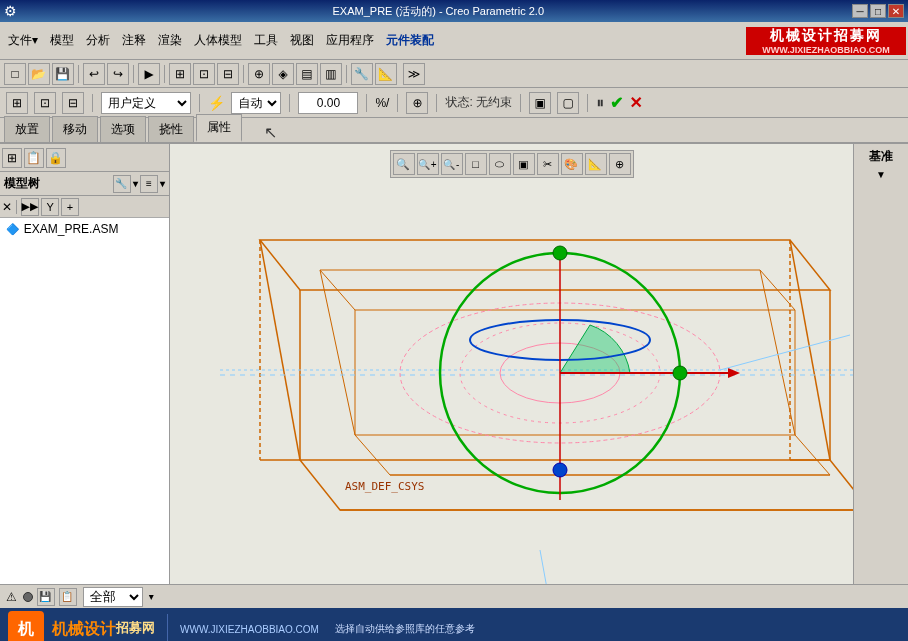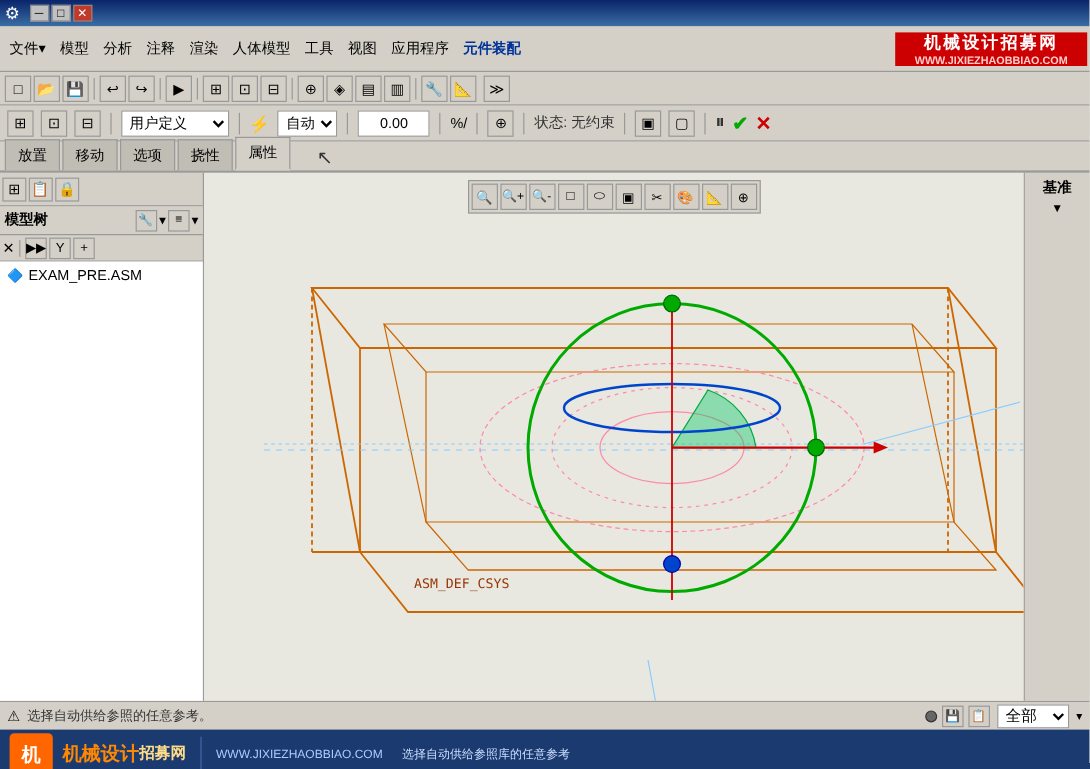--- a/index.html
+++ b/index.html
@@ -232,20 +232,21 @@
       left: 20px;
       right: 10px;
       bottom: 10px;
     }
   </style>
 </head>
 <body>
 
 <div id="titlebar">
   <span style="margin-right:8px; font-size:14px;">⚙</span>
+  <span style="flex:1; text-align:center; font-size:11px;">EXAM_PRE (活动的) - Creo Parametric 2.0</span>
   <div style="display:flex; gap:2px;">
     <div class="win-btn">─</div>
     <div class="win-btn">□</div>
     <div class="win-btn" style="background:#c0392b; color:white;">✕</div>
   </div>
 </div>
 
 <div id="menubar">
   <div class="menu-item">文件▾</div>
   <div class="menu-item">模型</div>
@@ -442,21 +443,20 @@
   </div>
 
   <div id="rightsidebar">
     <div class="right-panel-label" style="font-size:12px; font-weight:bold; margin-bottom:4px;">基准</div>
     <div class="chevron-down">▼</div>
   </div>
 </div>
 
 <div id="statusbar" style="height:24px; background:#d4d0c8; border-top:1px solid #999; display:flex; align-items:center; padding:0 6px; gap:6px;">
   <div style="font-size:12px;">⚠</div>
-  <span style="font-size:11px; color:#333; flex:1;">选择自动供给参照的任意参考。</span>
   <div style="display:flex; gap:4px; align-items:center;">
     <div style="width:10px;height:10px;border-radius:50%;background:#666;border:1px solid #333;"></div>
     <div class="tb-btn" style="width:18px;height:18px; font-size:10px;">💾</div>
     <div class="tb-btn" style="width:18px;height:18px; font-size:10px;">📋</div>
   </div>
   <select class="status-select">
     <option>全部</option>
   </select>
   <div style="cursor:pointer; font-size:10px;">▾</div>
 </div>

